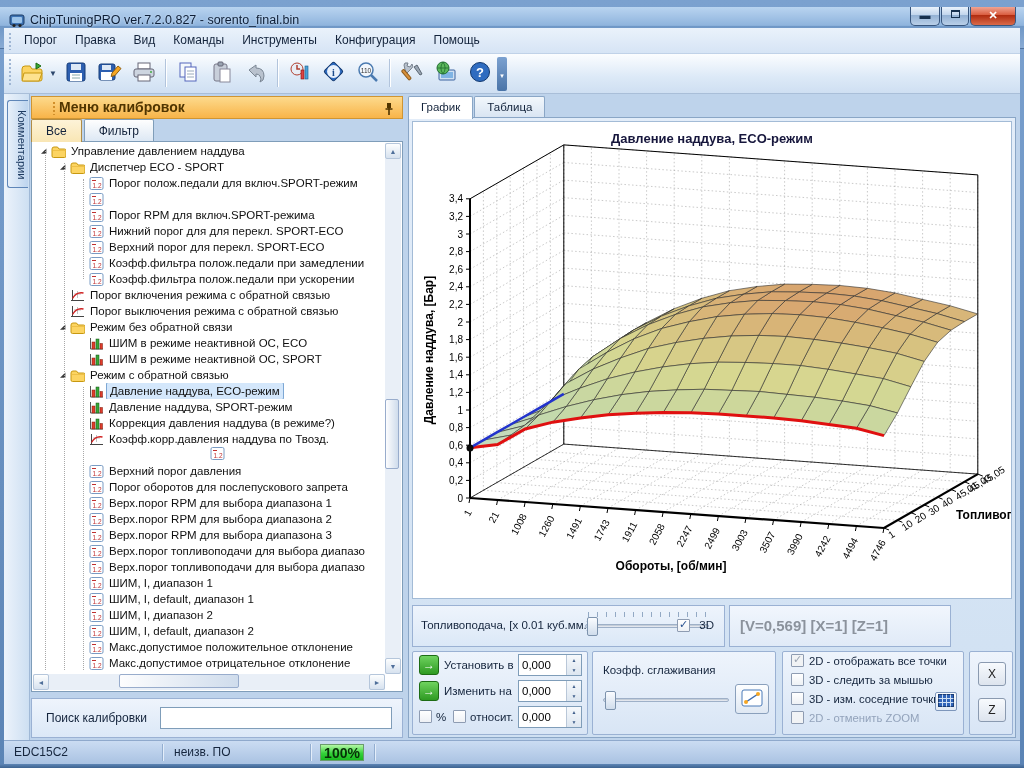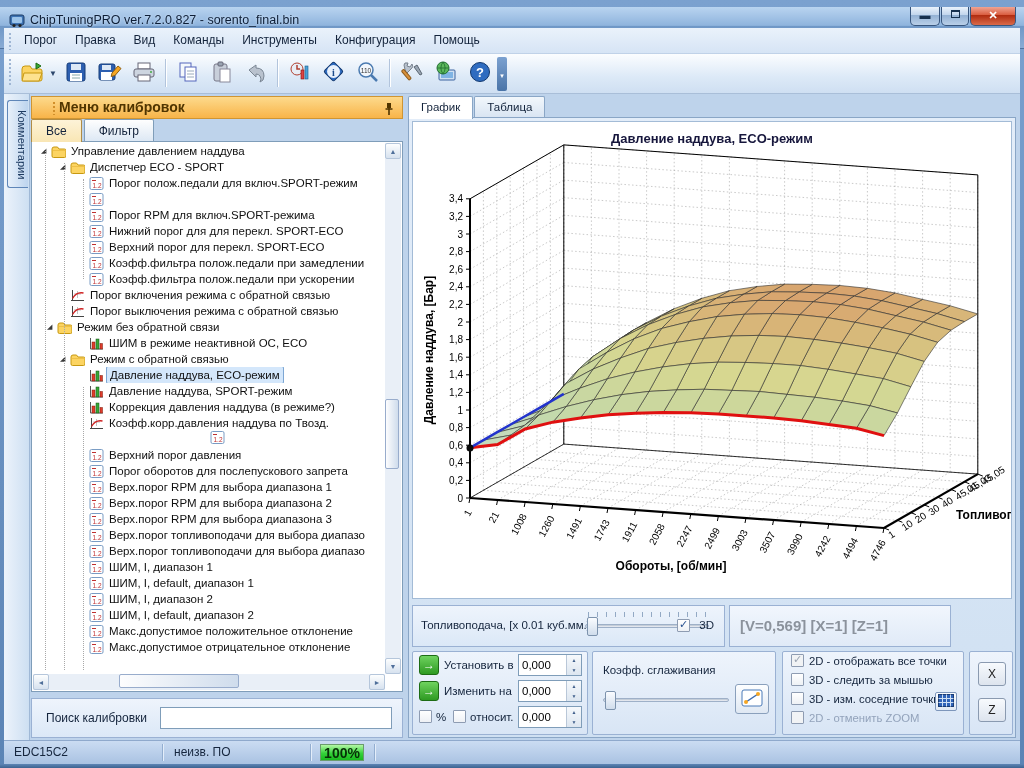--- a/index.html
+++ b/index.html
@@ -443,21 +443,21 @@
             <span class="tico">
               <svg width="15" height="13">
                 <line x1="2.5" y1="1" x2="2.5" y2="11.5" stroke="#444"></line>
                 <line x1="1" y1="11.5" x2="14" y2="11.5" stroke="#444"></line>
                 <path d="M4 5 h7 M7.5 2 v7" stroke="#999" stroke-width="0.6"></path>
                 <path d="M2.5 9.5 Q6.5 2.5 13.5 4" fill="none" stroke="#d02020" stroke-width="1.3"></path>
               </svg>
             </span>
             <span class="tlabel">Порог выключения режима с обратной связью</span>
           </div>
-          <div class="trow" style="padding-left: 14px;">
+          <div class="trow" style="padding-left: 27px;">
             <span class="exp">◢</span>
             <span class="tico">
               <svg width="15" height="13">
                 <path d="M1 4 q0-2 2-2 h3.5 l1.5 2 h5.5 q1.5 0 1.5 1.5 v5.5 q0 1.5-1.5 1.5 H2.5 q-1.5 0-1.5-1.5z" fill="#fcd462" stroke="#c79810"></path>
                 <path d="M1 5.5 h14" stroke="#e8b83c" stroke-width="0.7"></path>
               </svg>
             </span>
             <span class="tlabel">Режим без обратной связи</span>
           </div>
           <div class="trow" style="padding-left: 46px;">
@@ -465,20 +465,33 @@
             <span class="tico">
               <svg width="15" height="13">
                 <line x1="1.5" y1="12" x2="14" y2="12" stroke="#555"></line>
                 <line x1="1.5" y1="12" x2="1.5" y2="1" stroke="#555"></line>
                 <rect x="3" y="5" width="3" height="7" fill="#e03c2c" stroke="#7c1c0c" stroke-width="0.5"></rect>
                 <rect x="7" y="2" width="3" height="10" fill="#38a838" stroke="#145014" stroke-width="0.5"></rect>
                 <rect x="11" y="6.5" width="2.5" height="5.5" fill="#e03c2c" stroke="#7c1c0c" stroke-width="0.5"></rect>
               </svg>
             </span>
             <span class="tlabel">ШИМ в режиме неактивной ОС, ECO</span>
+          </div>
+          <div class="trow" style="padding-left: 46px;">
+            <span class="exp-sp"></span>
+            <span class="tico">
+              <svg width="15" height="13">
+                <line x1="1.5" y1="12" x2="14" y2="12" stroke="#555"></line>
+                <line x1="1.5" y1="12" x2="1.5" y2="1" stroke="#555"></line>
+                <rect x="3" y="5" width="3" height="7" fill="#e03c2c" stroke="#7c1c0c" stroke-width="0.5"></rect>
+                <rect x="7" y="2" width="3" height="10" fill="#38a838" stroke="#145014" stroke-width="0.5"></rect>
+                <rect x="11" y="6.5" width="2.5" height="5.5" fill="#e03c2c" stroke="#7c1c0c" stroke-width="0.5"></rect>
+              </svg>
+            </span>
+            <span class="tlabel">ШИМ в режиме неактивной ОС, SPORT</span>
           </div>
           <div class="trow" style="padding-left: 27px;">
             <span class="exp">◢</span>
             <span class="tico">
               <svg width="15" height="13">
                 <path d="M1 4 q0-2 2-2 h3.5 l1.5 2 h5.5 q1.5 0 1.5 1.5 v5.5 q0 1.5-1.5 1.5 H2.5 q-1.5 0-1.5-1.5z" fill="#fcd462" stroke="#c79810"></path>
                 <path d="M1 5.5 h14" stroke="#e8b83c" stroke-width="0.7"></path>
               </svg>
             </span>
             <span class="tlabel">Режим с обратной связью</span>

